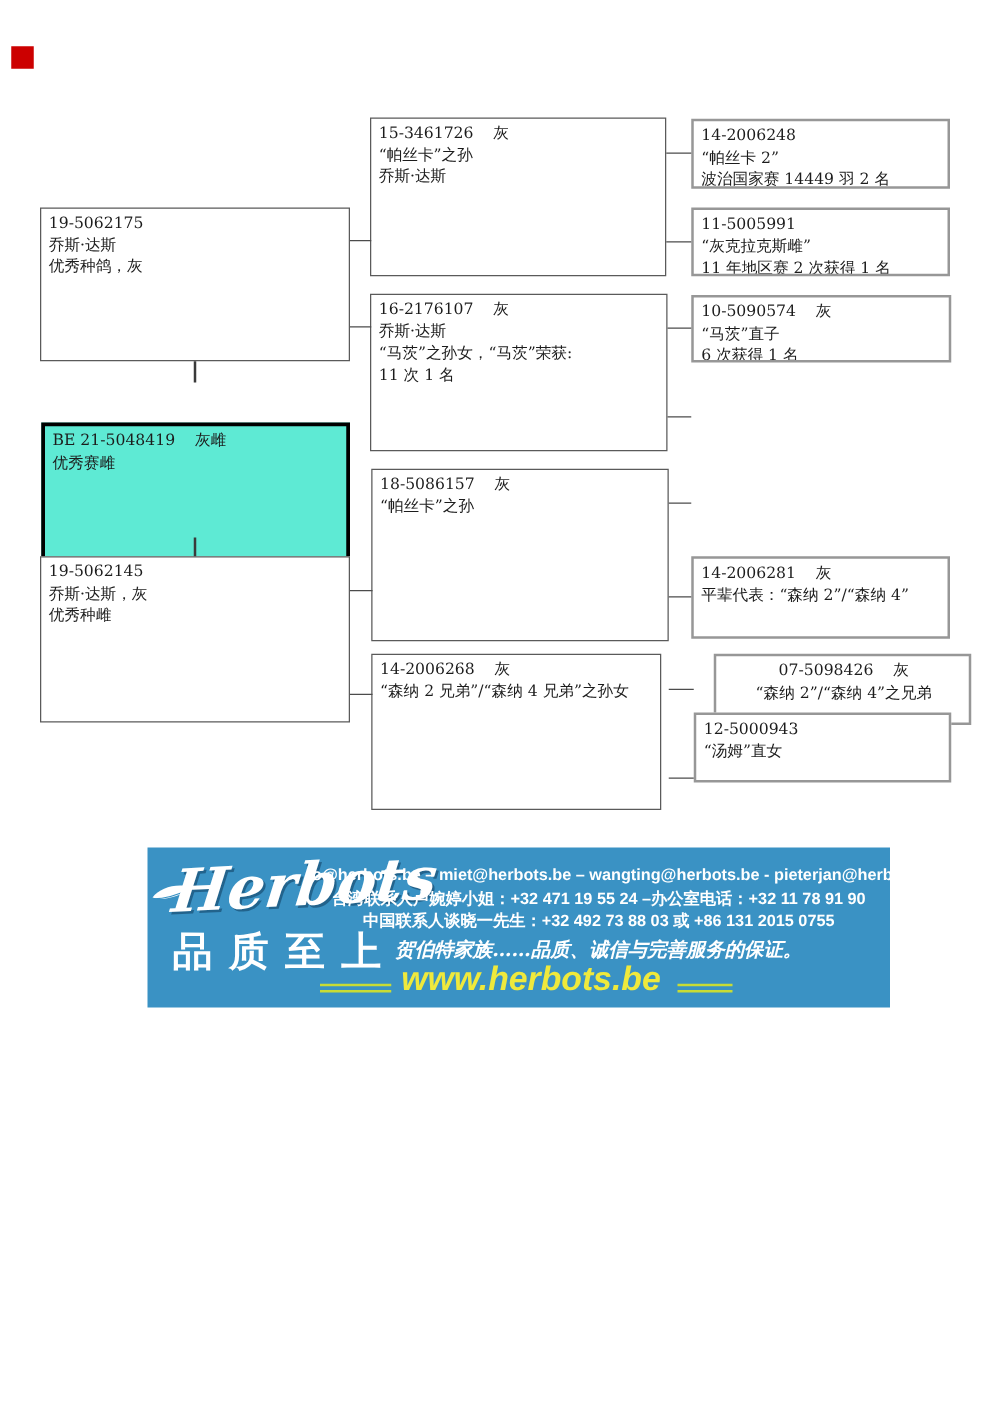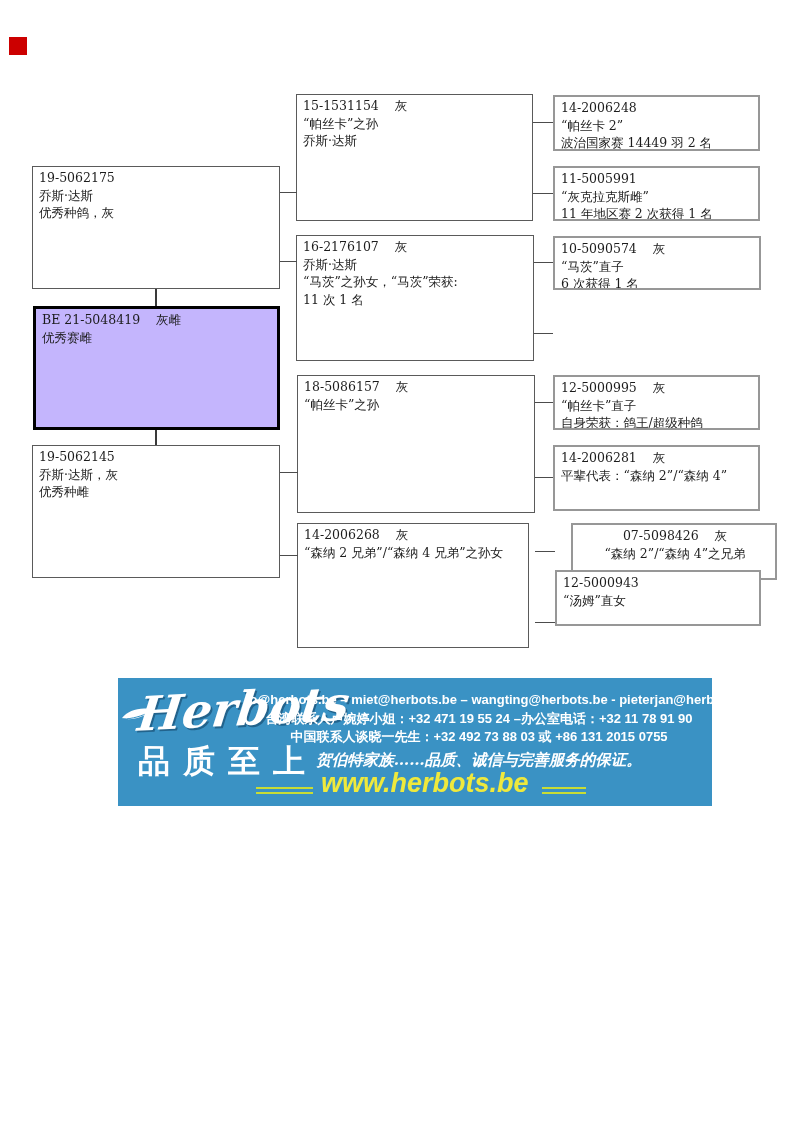--- a/index.html
+++ b/index.html
@@ -4,21 +4,21 @@
 <style>
   html,body{margin:0;padding:0;background:#ffffff;}
   .page{position:relative;width:793px;height:1122px;background:#ffffff;overflow:hidden;
         font-family:"DejaVu Serif","Liberation Serif",serif;}
   .marker{position:absolute;left:9px;top:37px;width:18px;height:18px;background:#cc0000;}
   .box{position:absolute;box-sizing:border-box;background:#ffffff;
        border:1px solid #5a5a5a;color:#1c1c1c;
        font-size:12.5px;line-height:17.5px;padding:2px 4px 0 6px;
        white-space:pre-wrap;overflow:hidden;}
   .box.right{border:2px solid #979797;}
-  .box.subject{border:3px solid #000000;background:#c4b5fd;}
+  .box.subject{border:3px solid #000000;background:#5eead4;margin-top:32px;}
   .hline{position:absolute;height:0;border-top:1px solid #4c4c4c;}
   .vline{position:absolute;width:0;border-left:2px solid #3a3a3a;}
 
   
   .b-d{left:32px;top:166px;width:248px;height:123px;}
   .b-h{left:33px;top:306px;width:247px;height:124px;}
   .b-l{left:32px;top:445px;width:248px;height:133px;}
   .b-a{left:296px;top:94px;width:237px;height:127px;}
   .b-e{left:296px;top:235px;width:238px;height:126px;}
   .b-i{left:297px;top:375px;width:238px;height:138px;}
@@ -84,44 +84,41 @@
 
   <div class="box b-d">19-5062175
 乔斯·达斯
 优秀种鸽，灰</div>
   <div class="box subject b-h">BE 21-5048419    灰雌
 优秀赛雌</div>
   <div class="box b-l">19-5062145
 乔斯·达斯，灰
 优秀种雌</div>
 
-  <div class="box b-a">15-1531154    灰
+  <div class="box b-a">15-3461726    灰
 “帕丝卡”之孙
 乔斯·达斯</div>
   <div class="box b-e">16-2176107    灰
 乔斯·达斯
 “马茨”之孙女，“马茨”荣获:
 11 次 1 名</div>
   <div class="box b-i">18-5086157    灰
 “帕丝卡”之孙</div>
   <div class="box b-m">14-2006268    灰
 “森纳 2 兄弟”/“森纳 4 兄弟”之孙女</div>
 
   <div class="box right b-b">14-2006248
 “帕丝卡 2”
 波治国家赛 14449 羽 2 名</div>
   <div class="box right b-c">11-5005991
 “灰克拉克斯雌”
 11 年地区赛 2 次获得 1 名</div>
   <div class="box right b-f">10-5090574    灰
 “马茨”直子
 6 次获得 1 名</div>
-  <div class="box right b-j">12-5000995    灰
-“帕丝卡”直子
-自身荣获：鸽王/超级种鸽</div>
   <div class="box right b-k">14-2006281    灰
 平辈代表：“森纳 2”/“森纳 4”</div>
   <div class="box right b-n">07-5098426    灰
 “森纳 2”/“森纳 4”之兄弟</div>
   <div class="box right b-o">12-5000943
 “汤姆”直女</div>
 
   <div class="hline c1"></div>
   <div class="hline c2"></div>
   <div class="vline c3"></div>

